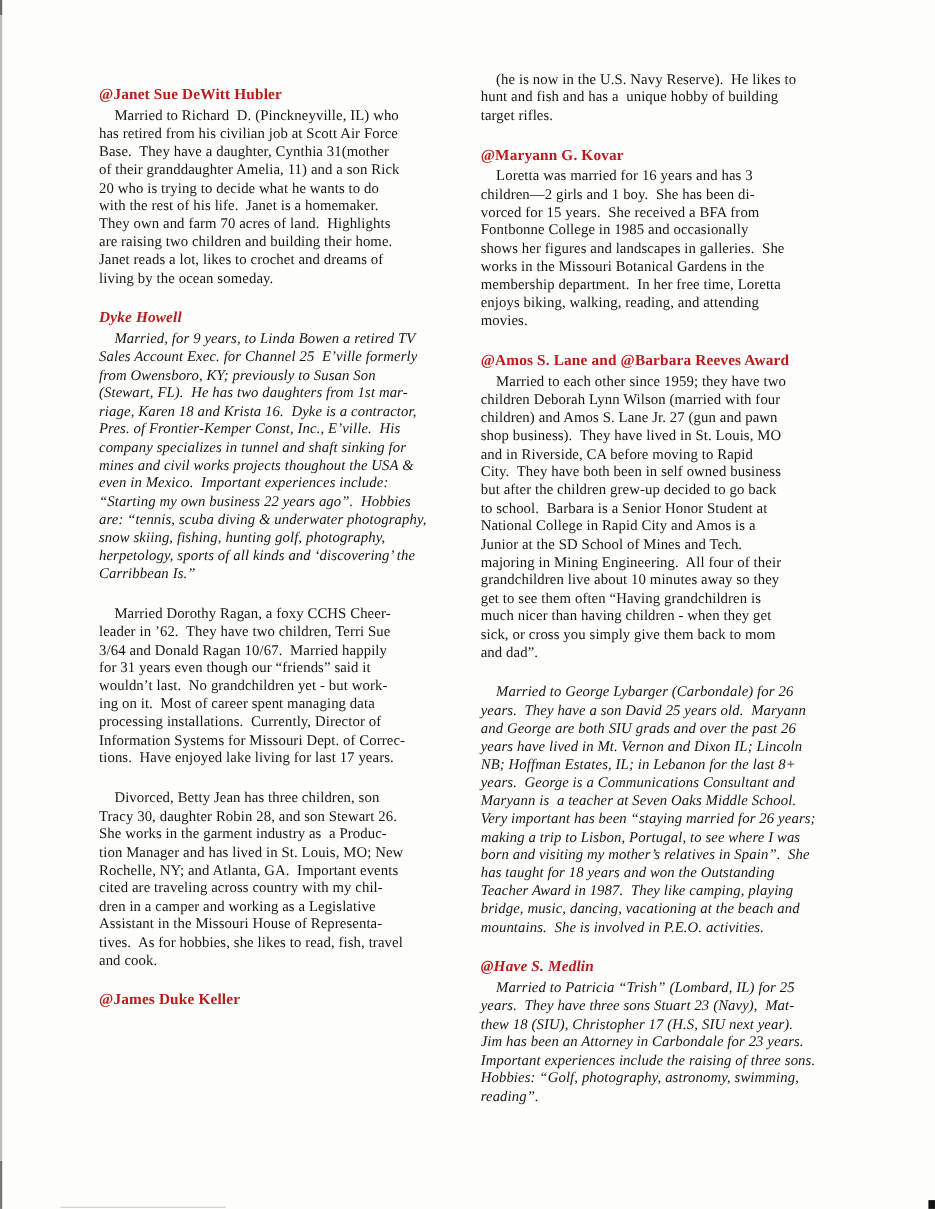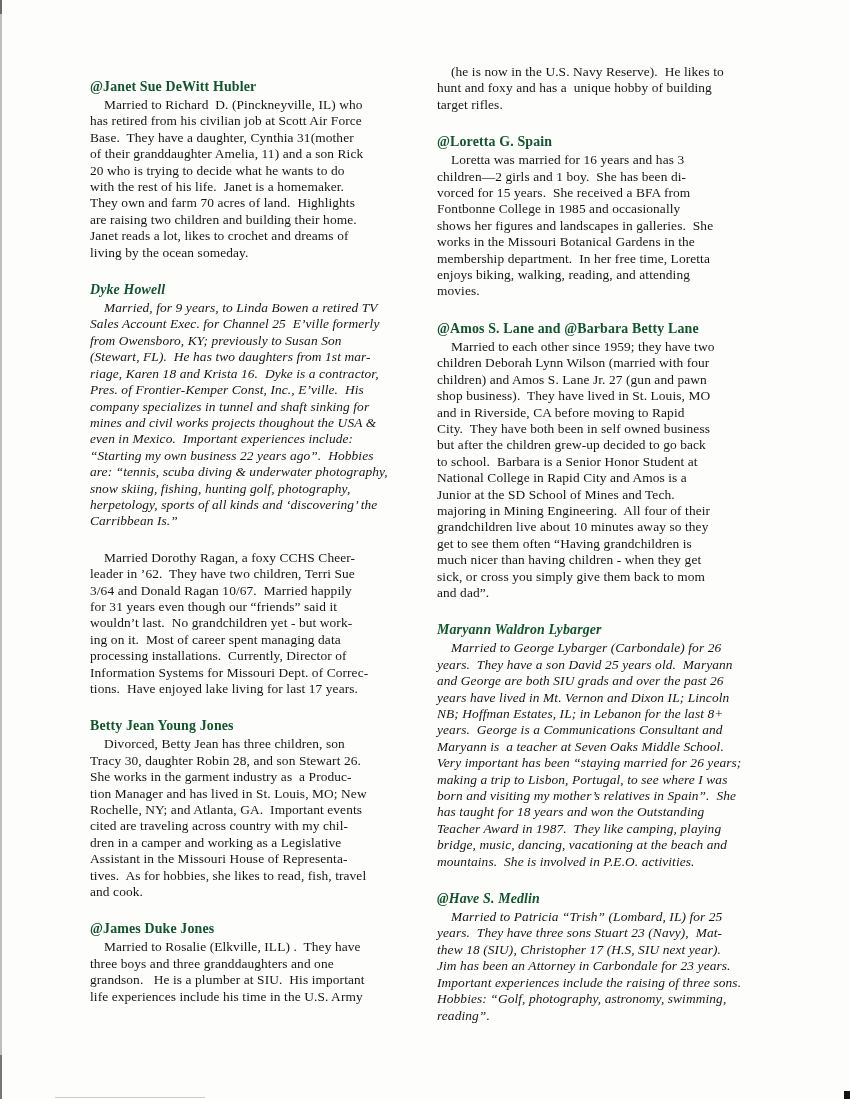--- a/index.html
+++ b/index.html
@@ -9,21 +9,21 @@
     font-family:"Liberation Serif","DejaVu Serif",serif;
     color:#161616;
   }
   .col { position:absolute; width:334px; }
   .col-left  { left:90px;  top:78px; }
   .col-right { left:437px; top:64px; }
   .entry + .entry { margin-top:20px; }
   .entry h3 {
     margin:0 0 2px 0;
     font-size:13.9px; line-height:17px; font-weight:bold;
-    letter-spacing:0.15px; color:#14532d;
+    letter-spacing:0.15px; color:#b91c1c;
     white-space:pre;
   }
   .entry p {
     margin:0;
     font-size:13.4px; line-height:16.4px;
     white-space:pre; text-indent:14px;
     letter-spacing:0.1px;
   }
   .entry.it h3, .entry.it p { font-style:italic;font-family:Liberation Serif, serif; }
   
@@ -90,86 +90,80 @@
 3/64 and Donald Ragan 10/67.  Married happily
 for 31 years even though our “friends” said it
 wouldn’t last.  No grandchildren yet - but work-
 ing on it.  Most of career spent managing data
 processing installations.  Currently, Director of
 Information Systems for Missouri Dept. of Correc-
 tions.  Have enjoyed lake living for last 17 years.</p>
     </section>
 
     <section class="entry">
-      <h3>Betty Jean Young Jones</h3>
       <p>Divorced, Betty Jean has three children, son
 Tracy 30, daughter Robin 28, and son Stewart 26.
 She works in the garment industry as  a Produc-
 tion Manager and has lived in St. Louis, MO; New
 Rochelle, NY; and Atlanta, GA.  Important events
 cited are traveling across country with my chil-
 dren in a camper and working as a Legislative
 Assistant in the Missouri House of Representa-
 tives.  As for hobbies, she likes to read, fish, travel
 and cook.</p>
     </section>
 
     <section class="entry">
-      <h3>@James Duke Jones</h3>
-      <p>Married to Rosalie (Elkville, ILL) .  They have
-three boys and three granddaughters and one
-grandson.   He is a plumber at SIU.  His important
-life experiences include his time in the U.S. Army</p>
+      <h3>@James Duke Keller</h3>
     </section>
 
   </div>
 
   <div class="col col-right">
 
     <section class="entry">
       <p>(he is now in the U.S. Navy Reserve).  He likes to
-hunt and foxy and has a  unique hobby of building
+hunt and fish and has a  unique hobby of building
 target rifles.</p>
     </section>
 
     <section class="entry">
-      <h3>@Loretta G. Spain</h3>
+      <h3>@Maryann G. Kovar</h3>
       <p>Loretta was married for 16 years and has 3
 children—2 girls and 1 boy.  She has been di-
 vorced for 15 years.  She received a BFA from
 Fontbonne College in 1985 and occasionally
 shows her figures and landscapes in galleries.  She
 works in the Missouri Botanical Gardens in the
 membership department.  In her free time, Loretta
 enjoys biking, walking, reading, and attending
 movies.</p>
     </section>
 
     <section class="entry">
-      <h3>@Amos S. Lane and @Barbara Betty Lane</h3>
+      <h3>@Amos S. Lane and @Barbara Reeves Award</h3>
       <p>Married to each other since 1959; they have two
 children Deborah Lynn Wilson (married with four
 children) and Amos S. Lane Jr. 27 (gun and pawn
 shop business).  They have lived in St. Louis, MO
 and in Riverside, CA before moving to Rapid
 City.  They have both been in self owned business
 but after the children grew-up decided to go back
 to school.  Barbara is a Senior Honor Student at
 National College in Rapid City and Amos is a
 Junior at the SD School of Mines and Tech.
 majoring in Mining Engineering.  All four of their
 grandchildren live about 10 minutes away so they
 get to see them often “Having grandchildren is
 much nicer than having children - when they get
 sick, or cross you simply give them back to mom
 and dad”.</p>
     </section>
 
     <section class="entry it">
-      <h3>Maryann Waldron Lybarger</h3>
       <p>Married to George Lybarger (Carbondale) for 26
 years.  They have a son David 25 years old.  Maryann
 and George are both SIU grads and over the past 26
 years have lived in Mt. Vernon and Dixon IL; Lincoln
 NB; Hoffman Estates, IL; in Lebanon for the last 8+
 years.  George is a Communications Consultant and
 Maryann is  a teacher at Seven Oaks Middle School.
 Very important has been “staying married for 26 years;
 making a trip to Lisbon, Portugal, to see where I was
 born and visiting my mother’s relatives in Spain”.  She

